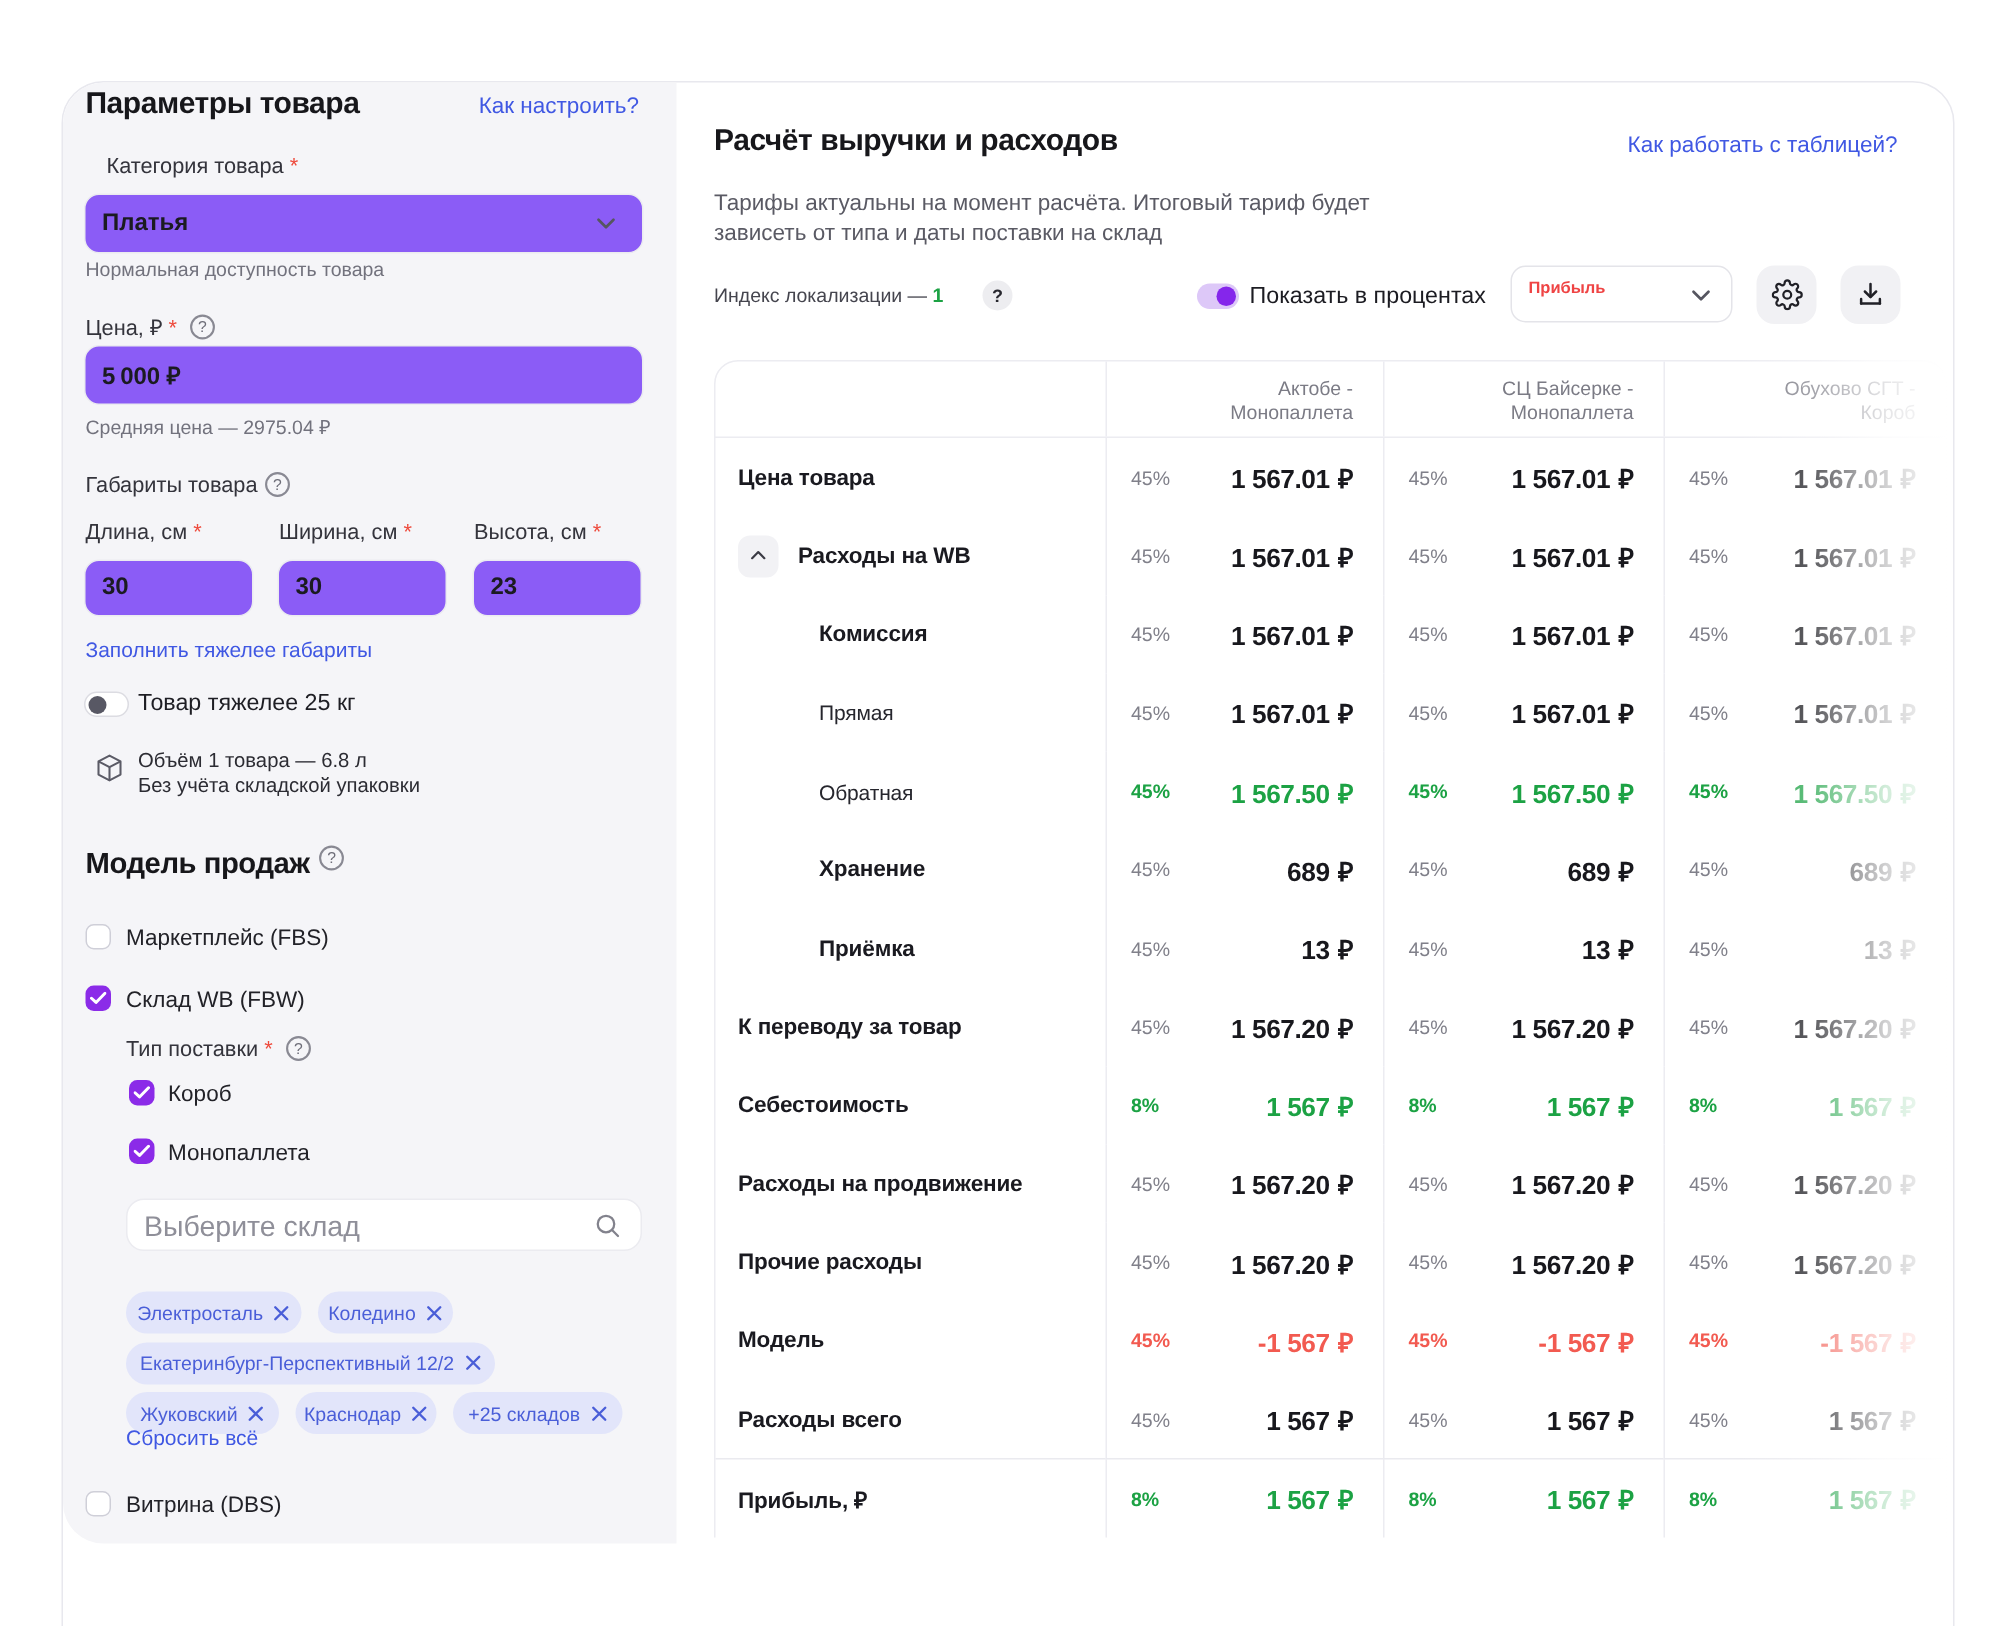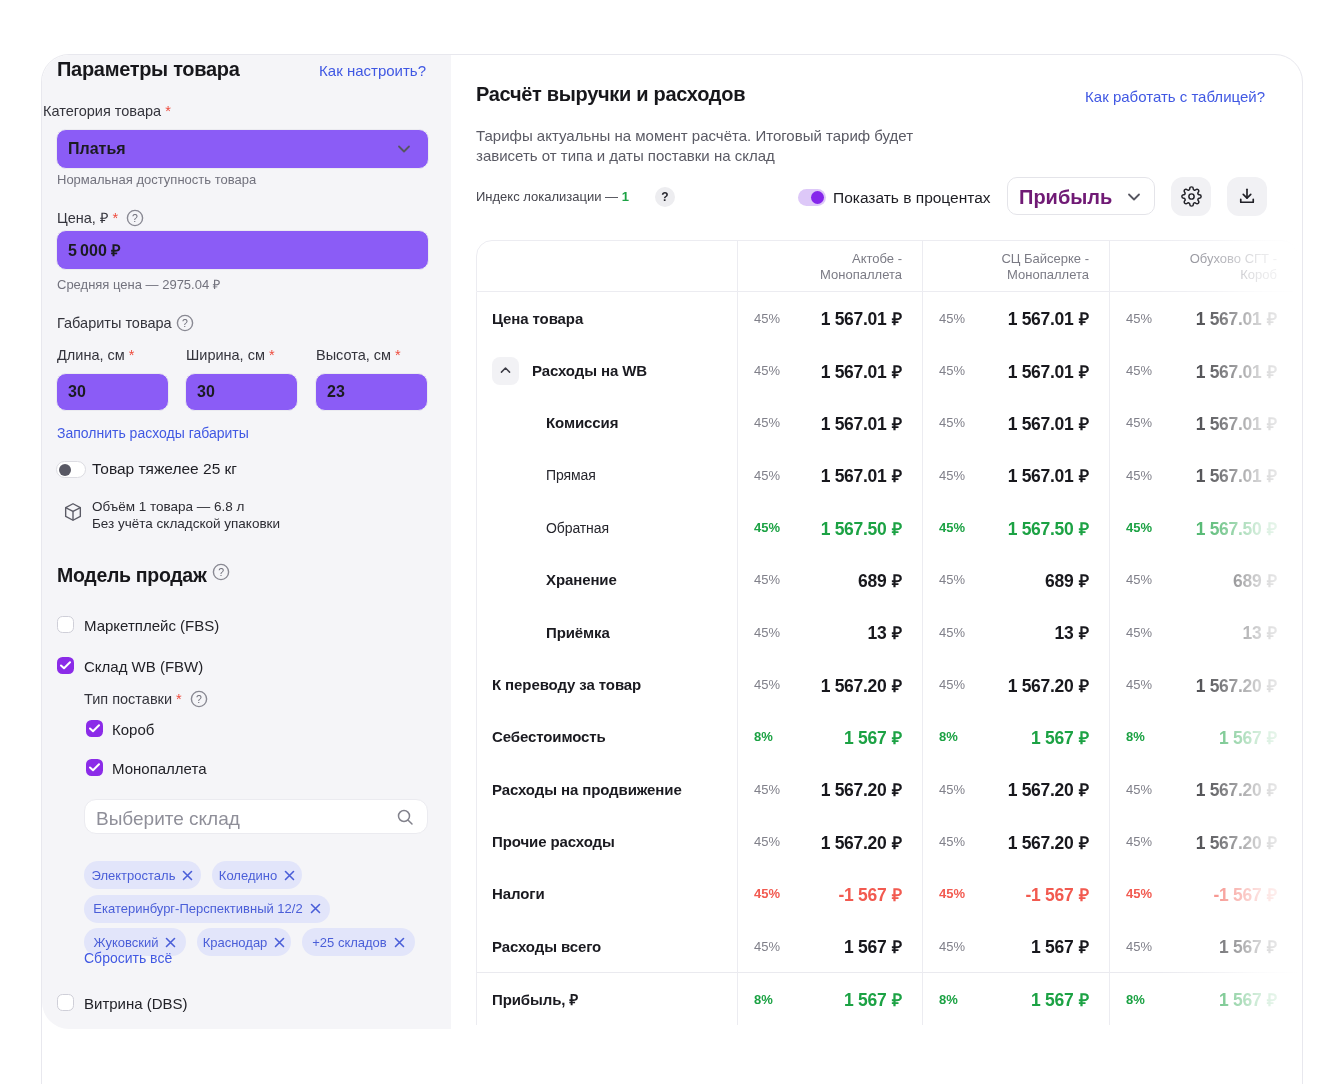--- a/index.html
+++ b/index.html
@@ -65,21 +65,21 @@
     display:flex; align-items:center; justify-content:center; }
 </style>
 </head>
 <body>
 <div class="card">
   <div class="sidebar"></div>
 
   <div class="abs h1" style="left:15px; top:3px;">Параметры товара</div>
   <div class="abs link" style="right:876px; top:7px; font-size:15px;">Как настроить?</div>
 
-  <div class="abs label" style="left:1px; top:48px;">Категория товара <span class="red">*</span></div>
+  <div class="abs label" style="left:29px; top:48px;">Категория товара <span class="red">*</span></div>
   <div class="abs inp" style="left:14px; top:73.5px; width:373px; height:40px; padding:0 11px;">
     <span class="txt">Платья</span>
     <svg style="position:absolute; right:16px;" width="16" height="16" viewBox="0 0 16 16" fill="none">
         <path d="M3 5.5 L8 10.5 L13 5.5" stroke="#565660" stroke-width="1.8" stroke-linecap="round" stroke-linejoin="round"></path>
       </svg>
   </div>
   <div class="abs helper" style="left:15px; top:117px;">Нормальная доступность товара</div>
 
   <div class="abs label" style="left:15px; top:152px;">Цена, ₽ <span class="red">*</span>&nbsp;
     <svg class="qicon" width="18" height="18" viewBox="0 0 18 18" fill="none">
@@ -104,21 +104,21 @@
   <div class="abs inp" style="left:14px; top:318px; width:113px; height:38px; padding:0 11px;">
       <span class="txt">30</span>
     </div>
   <div class="abs inp" style="left:143px; top:318px; width:113px; height:38px; padding:0 11px;">
       <span class="txt">30</span>
     </div>
   <div class="abs inp" style="left:273px; top:318px; width:113px; height:38px; padding:0 11px;">
       <span class="txt">23</span>
     </div>
 
-  <div class="abs link" style="left:15px; top:370px;">Заполнить расходы габариты</div>
+  <div class="abs link" style="left:15px; top:370px;">Заполнить тяжелее габариты</div>
 
   <div class="abs" style="left:14px; top:406px; width:30px; height:17px; border-radius:9px; background:#fff; border:1px solid #dcdce2;">
     <div style="position:absolute; left:1.5px; top:1.5px; width:12px; height:12px; border-radius:50%; background:#585864;"></div>
   </div>
   <div class="abs" style="left:50px; top:405px; font-size:15.5px; color:#1e1e24;">Товар тяжелее 25 кг</div>
 
   <svg class="abs" style="left:20px; top:446px;" width="22" height="22" viewBox="0 0 24 24" fill="none" stroke="#5b5b66" stroke-width="1.5" stroke-linejoin="round">
       <path d="M12 3 L20 7.2 L20 16.8 L12 21 L4 16.8 L4 7.2 Z"></path>
       <path d="M4 7.2 L12 11.4 L20 7.2"></path>
       <path d="M12 11.4 L12 21"></path>
@@ -202,21 +202,21 @@
 
   <div class="abs" style="left:434px; top:134px; font-size:13px; color:#45454e;">Индекс локализации — <b style="color:#1ca244; font-weight:700;">1</b></div>
   <div class="abs" style="left:613px; top:132px; width:20px; height:20px; border-radius:50%; background:#ededf0; text-align:center; line-height:20px; font-size:12px; font-weight:700; color:#27272e;">?</div>
 
   <div class="abs" style="left:756px; top:133.5px; width:28px; height:17px; border-radius:9px; background:#ddc8f8;">
     <div style="position:absolute; right:2px; top:2px; width:13px; height:13px; border-radius:50%; background:#8526eb;"></div>
   </div>
   <div class="abs" style="left:791px; top:134px; font-size:15.5px; color:#1c1c22; font-weight:500;">Показать в процентах</div>
 
   <div class="abs" style="left:965px; top:122px; width:148px; height:38px; border-radius:10px; border:1px solid #e4e4e9; background:#fff;">
-    <span style="position:absolute; left:11px; top:8px; font-size:20px; color:#701a75; font-weight:600;">Прибыль</span>
+    <span style="position:absolute; left:11px; top:8px; font-size:11px; color:#ef4444; font-weight:600;">Прибыль</span>
     <svg style="position:absolute; right:12px; top:11px;" width="16" height="16" viewBox="0 0 16 16" fill="none">
         <path d="M3 5.5 L8 10.5 L13 5.5" stroke="#565660" stroke-width="1.8" stroke-linecap="round" stroke-linejoin="round"></path>
       </svg>
   </div>
 
   <div class="iconbtn" style="left:1129px; top:121.5px;">
     <svg width="21" height="21" viewBox="0 0 24 24" fill="none" stroke="#212127" stroke-width="1.7" stroke-linecap="round" stroke-linejoin="round">
         <circle cx="12" cy="12" r="3"></circle>
         <path d="M19.4 15a1.65 1.65 0 0 0 .33 1.82l.06.06a2 2 0 0 1 0 2.83 2 2 0 0 1-2.83 0l-.06-.06a1.65 1.65 0 0 0-1.82-.33 1.65 1.65 0 0 0-1 1.51V21a2 2 0 0 1-2 2 2 2 0 0 1-2-2v-.09A1.65 1.65 0 0 0 9 19.4a1.65 1.65 0 0 0-1.82.33l-.06.06a2 2 0 0 1-2.83 0 2 2 0 0 1 0-2.83l.06-.06a1.65 1.65 0 0 0 .33-1.82 1.65 1.65 0 0 0-1.51-1H3a2 2 0 0 1-2-2 2 2 0 0 1 2-2h.09A1.65 1.65 0 0 0 4.6 9a1.65 1.65 0 0 0-.33-1.82l-.06-.06a2 2 0 0 1 0-2.83 2 2 0 0 1 2.83 0l.06.06a1.65 1.65 0 0 0 1.82.33H9a1.65 1.65 0 0 0 1-1.51V3a2 2 0 0 1 2-2 2 2 0 0 1 2 2v.09a1.65 1.65 0 0 0 1 1.51 1.65 1.65 0 0 0 1.82-.33l.06-.06a2 2 0 0 1 2.83 0 2 2 0 0 1 0 2.83l-.06.06a1.65 1.65 0 0 0-.33 1.82V9a1.65 1.65 0 0 0 1.51 1H21a2 2 0 0 1 2 2 2 2 0 0 1-2 2h-.09a1.65 1.65 0 0 0-1.51 1z"></path>
       </svg>
@@ -392,21 +392,21 @@
         </div>
       <div class="vc">
           <span class="pct">45%</span>
           <span class="val">1 567.20  ₽</span>
         </div>
       <div class="vc">
           <span class="pct">45%</span>
           <span class="val">1 567.20  ₽</span>
         </div>
 
-      <div class="lc" style="padding-left:15px;">Налоги</div>
+      <div class="lc" style="padding-left:15px;">Модель</div>
       <div class="vc">
           <span class="pct r" style="font-weight:700;">45%</span>
           <span class="val r">-1 567  ₽</span>
         </div>
       <div class="vc">
           <span class="pct r" style="font-weight:700;">45%</span>
           <span class="val r">-1 567  ₽</span>
         </div>
       <div class="vc">
           <span class="pct r" style="font-weight:700;">45%</span>

